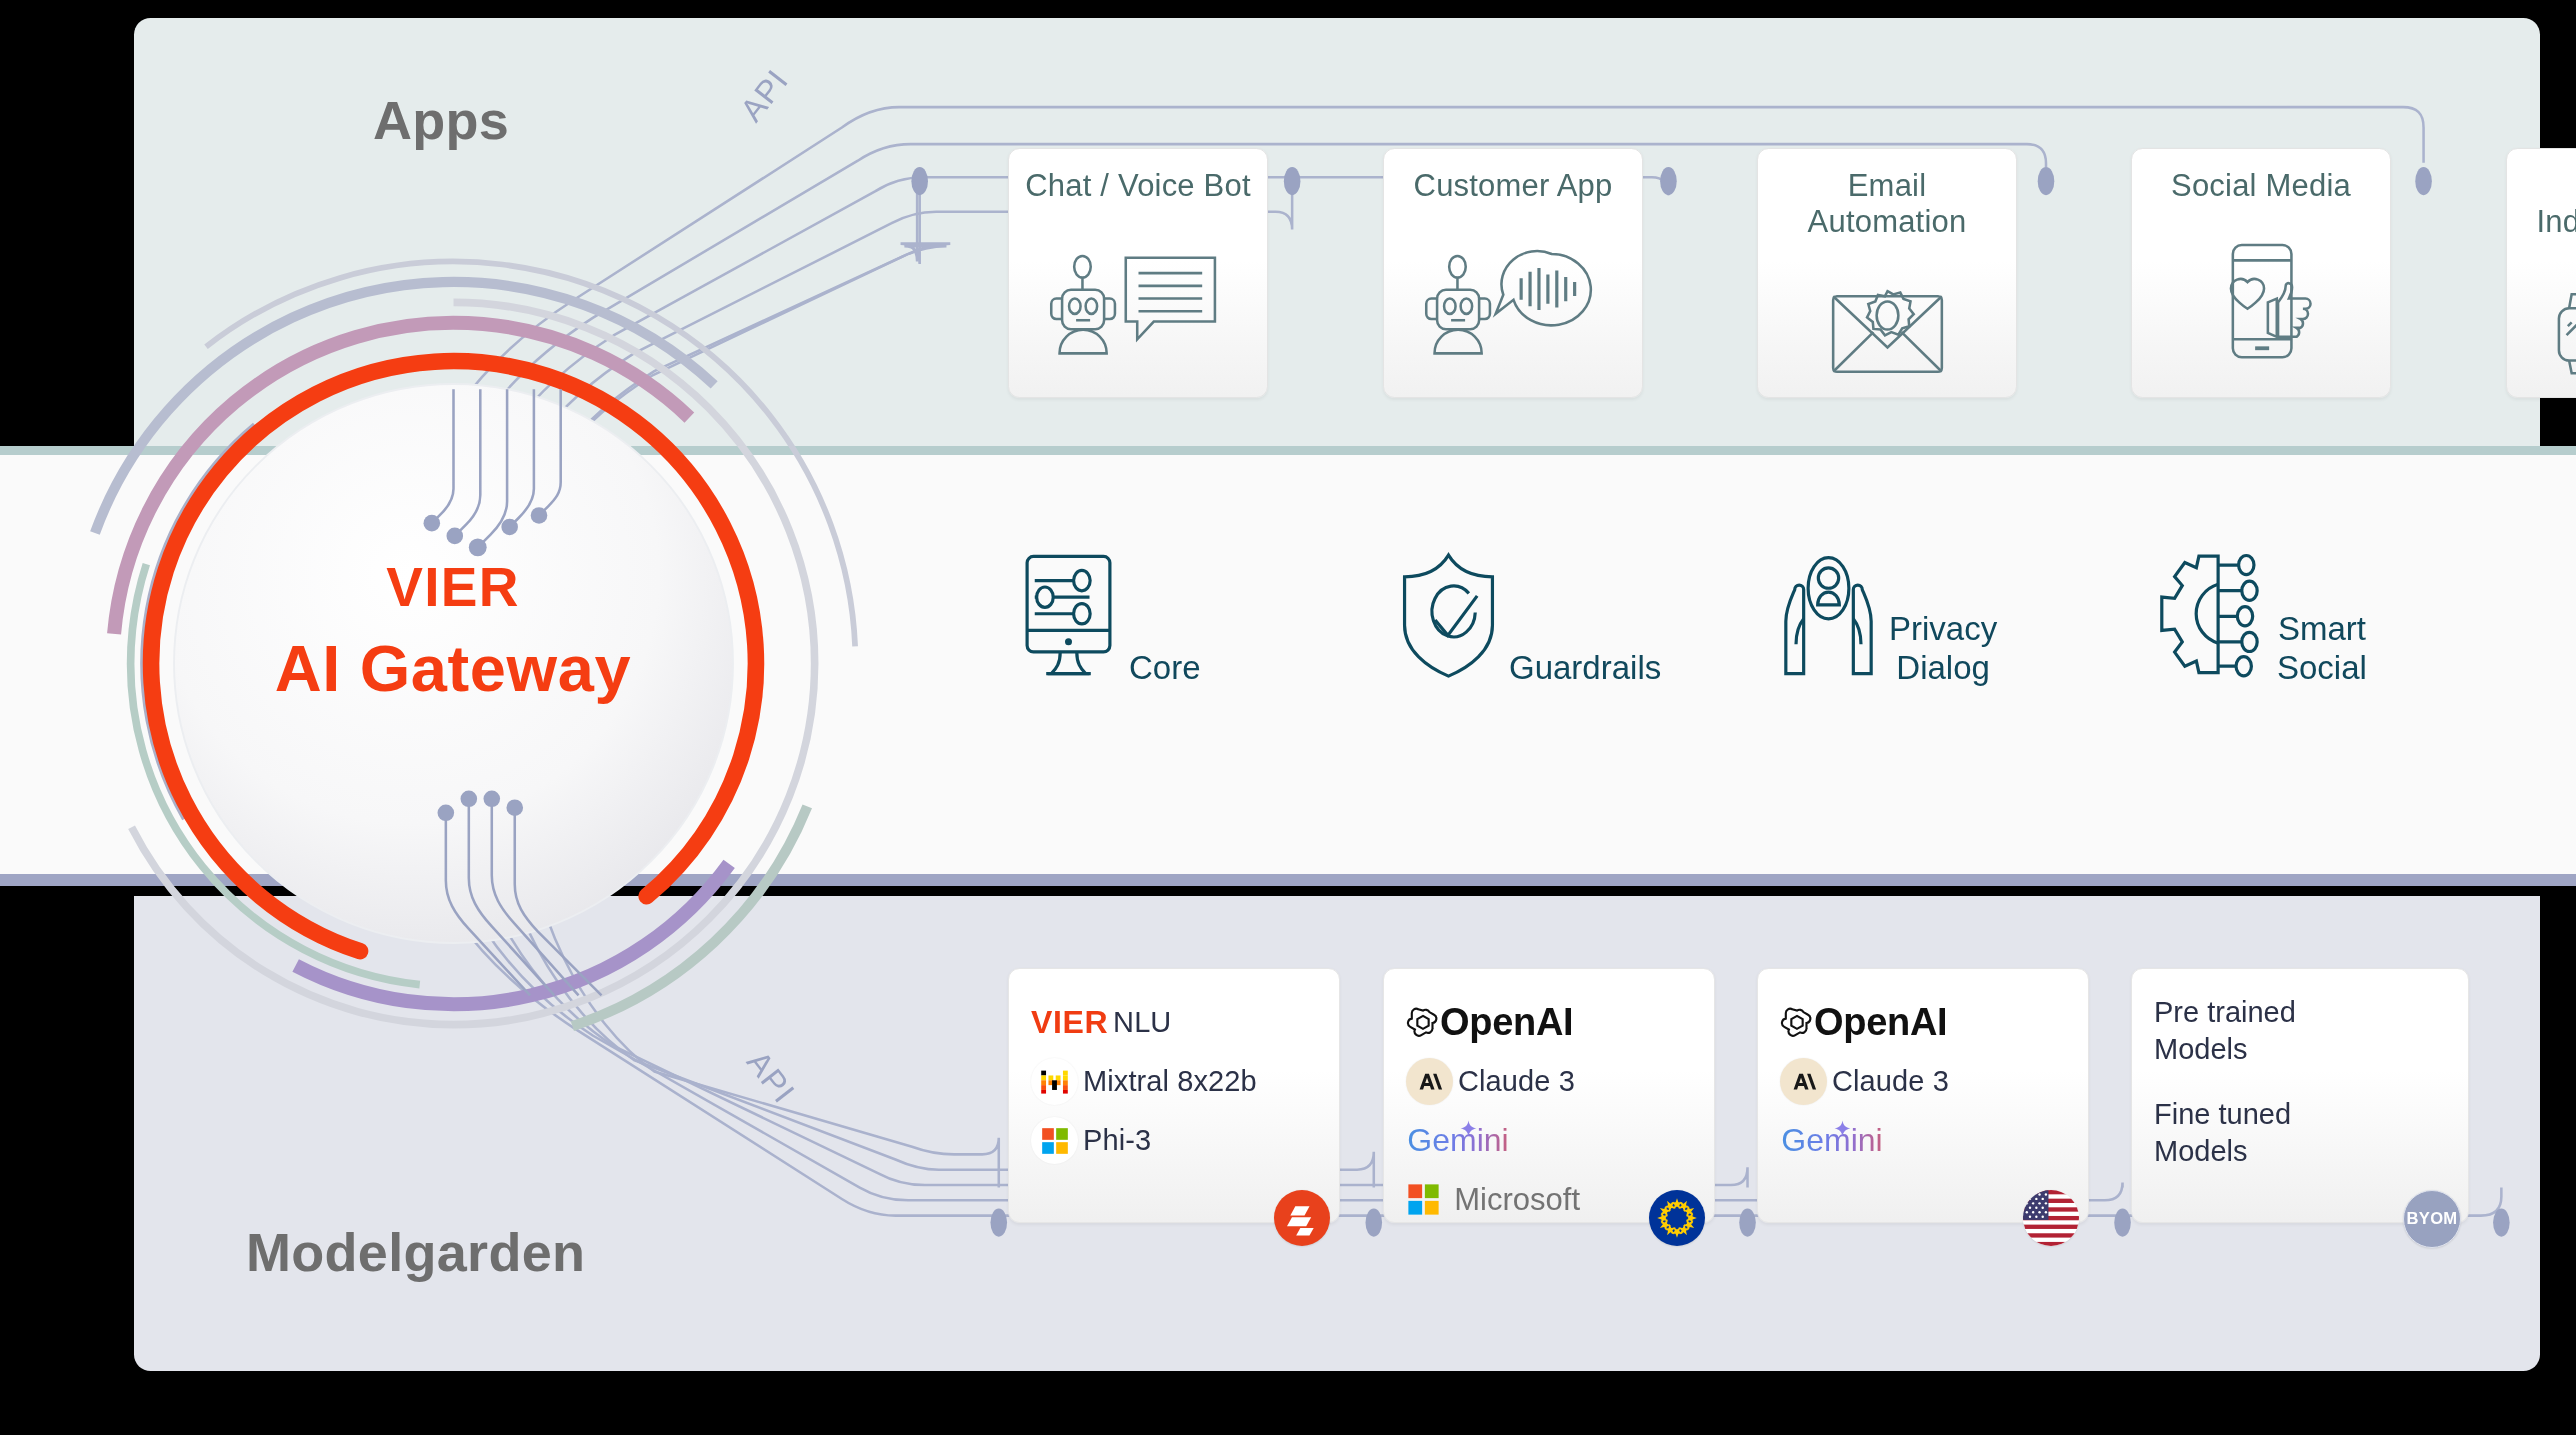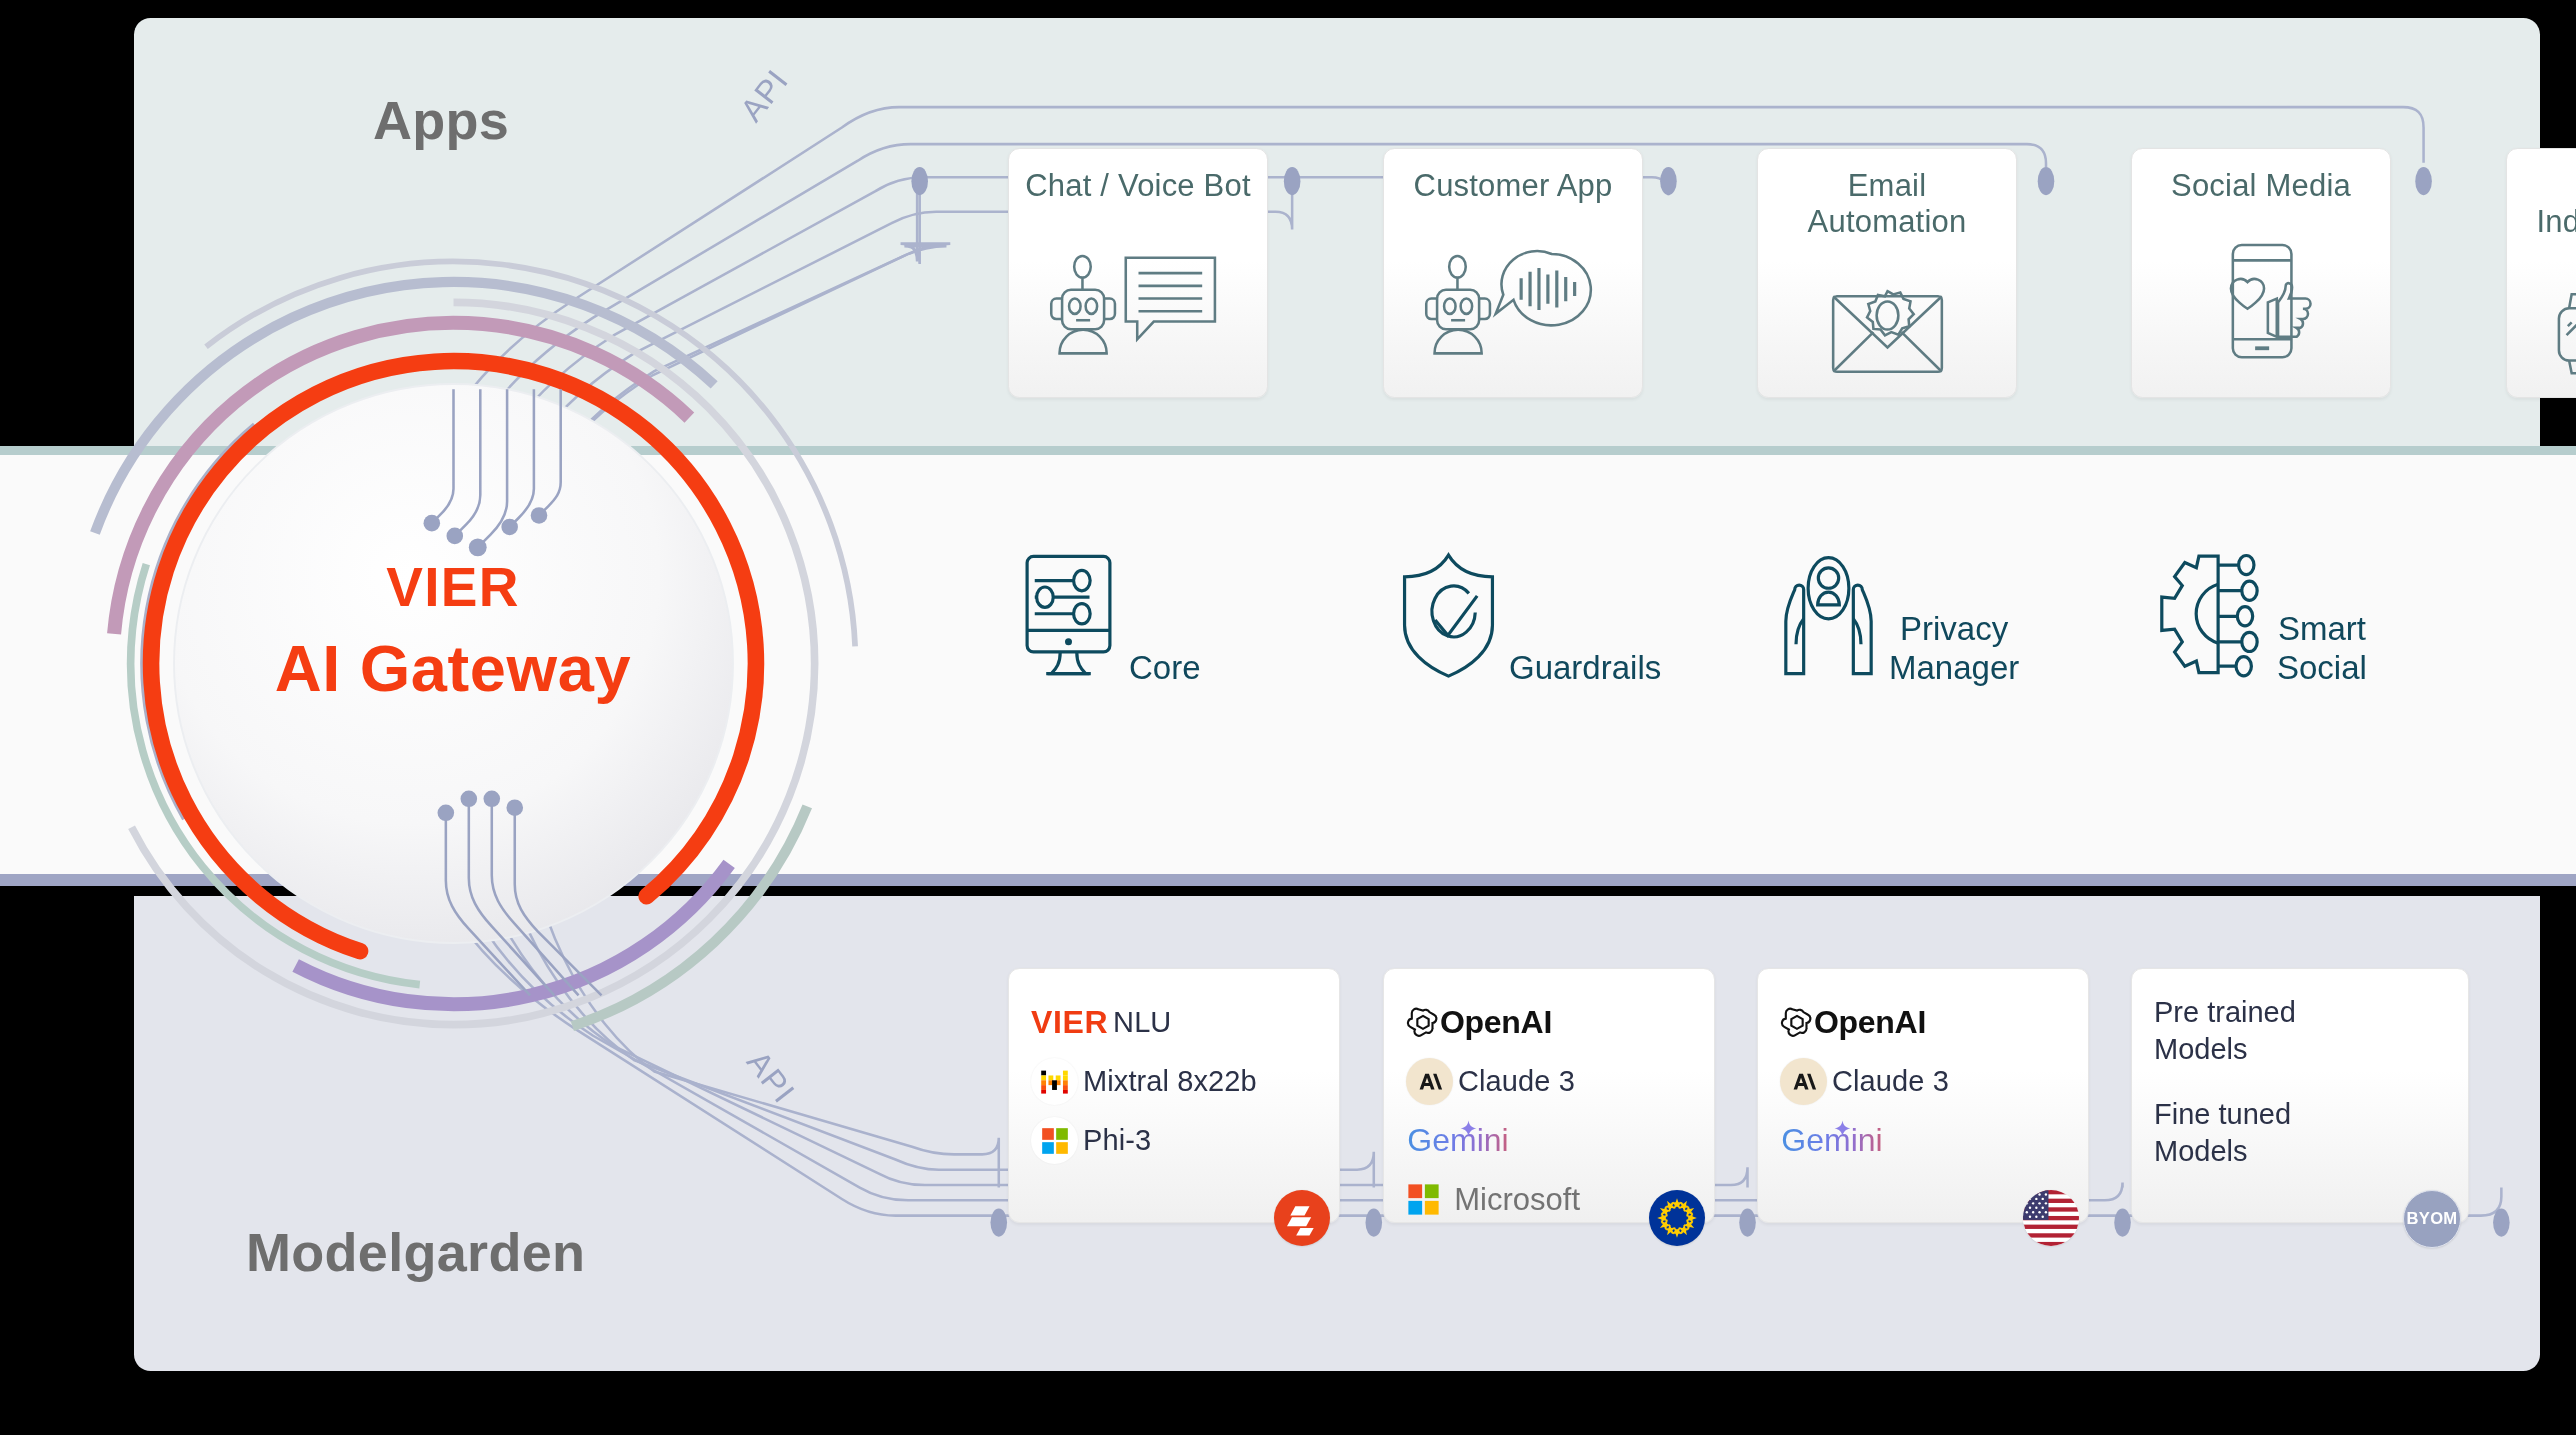--- a/index.html
+++ b/index.html
@@ -88,21 +88,21 @@
   .mrow.head .mlabel{margin-left:5px;}
   .logo-chip{
     width:47px;height:47px;border-radius:50%;background:#fff;
     display:flex;align-items:center;justify-content:center;flex:none;
     box-shadow:0 0 1.9px rgba(0,0,0,.07);
   }
   .plain-txt{font-size:29px;color:#2b3147;line-height:1.26;}
 
   
   .vier-word{font-weight:bold;font-size:32px;color:#f03c12;letter-spacing:0.6px;}
-  .openai-word{font-weight:bold;font-size:32px;color:#111;letter-spacing:-0.3px;}
+  .openai-word{font-weight:bold;font-size:38px;color:#111;letter-spacing:-0.3px;}
   .ms-word{font-size:31px;color:#737373;margin-left:14px;}
   .gemini-word{font-size:32px;font-weight:500;
     background:linear-gradient(90deg,#4a90e2 0%,#6e7ce6 45%,#8f6fd0 70%,#c75f7e 100%);
     -webkit-background-clip:text;background-clip:text;color:transparent;}
 
   
   .badge{
     position:absolute;width:56px;height:56px;border-radius:50%;
     display:flex;align-items:center;justify-content:center;
     overflow:hidden;box-shadow:0 0.6px 1.9px rgba(0,0,0,.12);
@@ -315,21 +315,21 @@
         <ellipse cx="95" cy="58" rx="32" ry="48"></ellipse>
         <circle cx="95" cy="42" r="16"></circle>
         <path d="M78,84 a17,20 0 0 1 34,0 z"></path>
         <path d="M42,60 a7,7 0 0 1 14,0 L56,132 L56,192 L28,192 L28,110 C28,90 36,74 42,60 z"></path>
         <path d="M148,60 a7,7 0 0 0 -14,0 L134,132 L134,192 L162,192 L162,110 C162,90 154,74 148,60 z"></path>
         <path d="M56,106 c-8,10 -12,26 -12,40"></path>
         <path d="M134,106 c8,10 12,26 12,40"></path>
       </svg>
     </div>
     <div class="cap-label" style="white-space:pre-line">Privacy
-Manager</div>
+Dialog</div>
   </div>
 
   <div class="cap" style="left:2149px">
     <div class="cap-icon">
       <svg width="128" height="128" viewBox="0 0 200 200" fill="none" stroke="#0d4a5e" stroke-width="5">
         <path d="M108,8 L78,8 L74,26 L56,18 L40,40 L52,54 L40,74 L20,72 L20,124
                  L40,122 L52,142 L40,158 L56,180 L74,172 L78,190 L108,190 L108,8 z"></path>
         <path d="M108,52 a48,48 0 0 0 0,92"></path>
         <path d="M108,22 h32 M108,62 h36 M108,102 h30 M108,142 h36 M108,180 h28"></path>
         <ellipse cx="152" cy="22" rx="12" ry="15"></ellipse>

